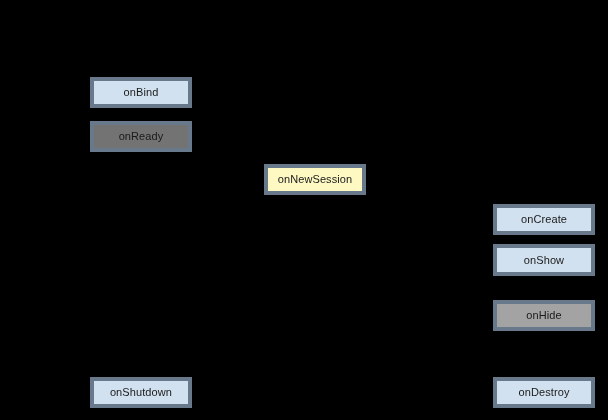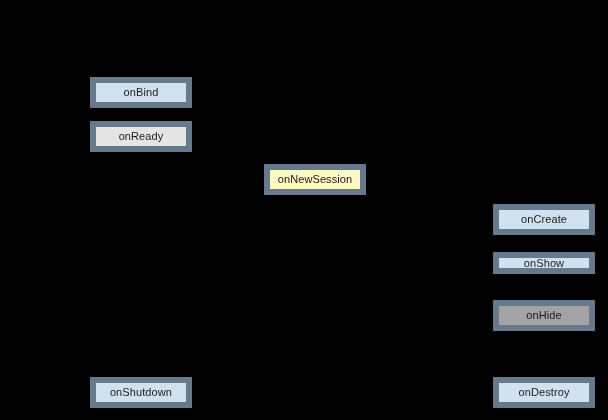--- a/index.html
+++ b/index.html
@@ -15,49 +15,49 @@
     position: relative;
     width: 608px;
     height: 420px;
     background: #000000;
     overflow: hidden;
   }
   .node {
     position: absolute;
     box-sizing: border-box;
     background: #d2e1f0;
-    border: 6px solid #a21caf;
+    border: 4px solid #a21caf;
     display: flex;
     align-items: center;
     justify-content: center;
     color: #1a1a1a;
     font-family: "Liberation Sans", sans-serif;
     font-size: 11px;
     line-height: 1;
     letter-spacing: 0.1px;
     white-space: nowrap;
   }
 </style>
 </head>
 <body>
 
 <div id="diagram-canvas" style="width: 608px; height: 420px; background: rgb(0, 0, 0);">
     <div class="node" style="left: 90px; top: 77px; width: 102px; height: 31px; background: rgb(210, 225, 240); border-color: rgb(103, 121, 139); color: rgb(26, 26, 26);">
       <span>onBind</span>
     </div>
-    <div class="node" style="left: 90px; top: 121px; width: 102px; height: 31px; background: #e5e5e5; border-color: rgb(103, 121, 139); color: rgb(26, 26, 26);">
+    <div class="node" style="left: 90px; top: 121px; width: 102px; height: 31px; background: #737373; border-color: rgb(103, 121, 139); color: rgb(26, 26, 26);">
       <span>onReady</span>
     </div>
     <div class="node" style="left: 264px; top: 164px; width: 102px; height: 31px; background: #fef9c3; border-color: rgb(103, 121, 139); color: rgb(26, 26, 26);">
       <span>onNewSession</span>
     </div>
     <div class="node" style="left: 493px; top: 204px; width: 102px; height: 31px; background: rgb(210, 225, 240); border-color: rgb(103, 121, 139); color: rgb(26, 26, 26);">
       <span>onCreate</span>
     </div>
-    <div class="node" style="left: 493px; top: 252px; width: 102px; height: 22px; background: rgb(210, 225, 240); border-color: rgb(103, 121, 139); color: rgb(26, 26, 26);">
+    <div class="node" style="left: 493px; top: 244px; width: 102px; height: 32px; background: rgb(210, 225, 240); border-color: rgb(103, 121, 139); color: rgb(26, 26, 26);">
       <span>onShow</span>
     </div>
     <div class="node" style="left: 493px; top: 300px; width: 102px; height: 31px; background: #a3a3a3; border-color: rgb(103, 121, 139); color: rgb(26, 26, 26);">
       <span>onHide</span>
     </div>
     <div class="node" style="left: 90px; top: 377px; width: 102px; height: 31px; background: rgb(210, 225, 240); border-color: rgb(103, 121, 139); color: rgb(26, 26, 26);">
       <span>onShutdown</span>
     </div>
     <div class="node" style="left: 493px; top: 377px; width: 102px; height: 31px; background: rgb(210, 225, 240); border-color: rgb(103, 121, 139); color: rgb(26, 26, 26);">
       <span>onDestroy</span>

